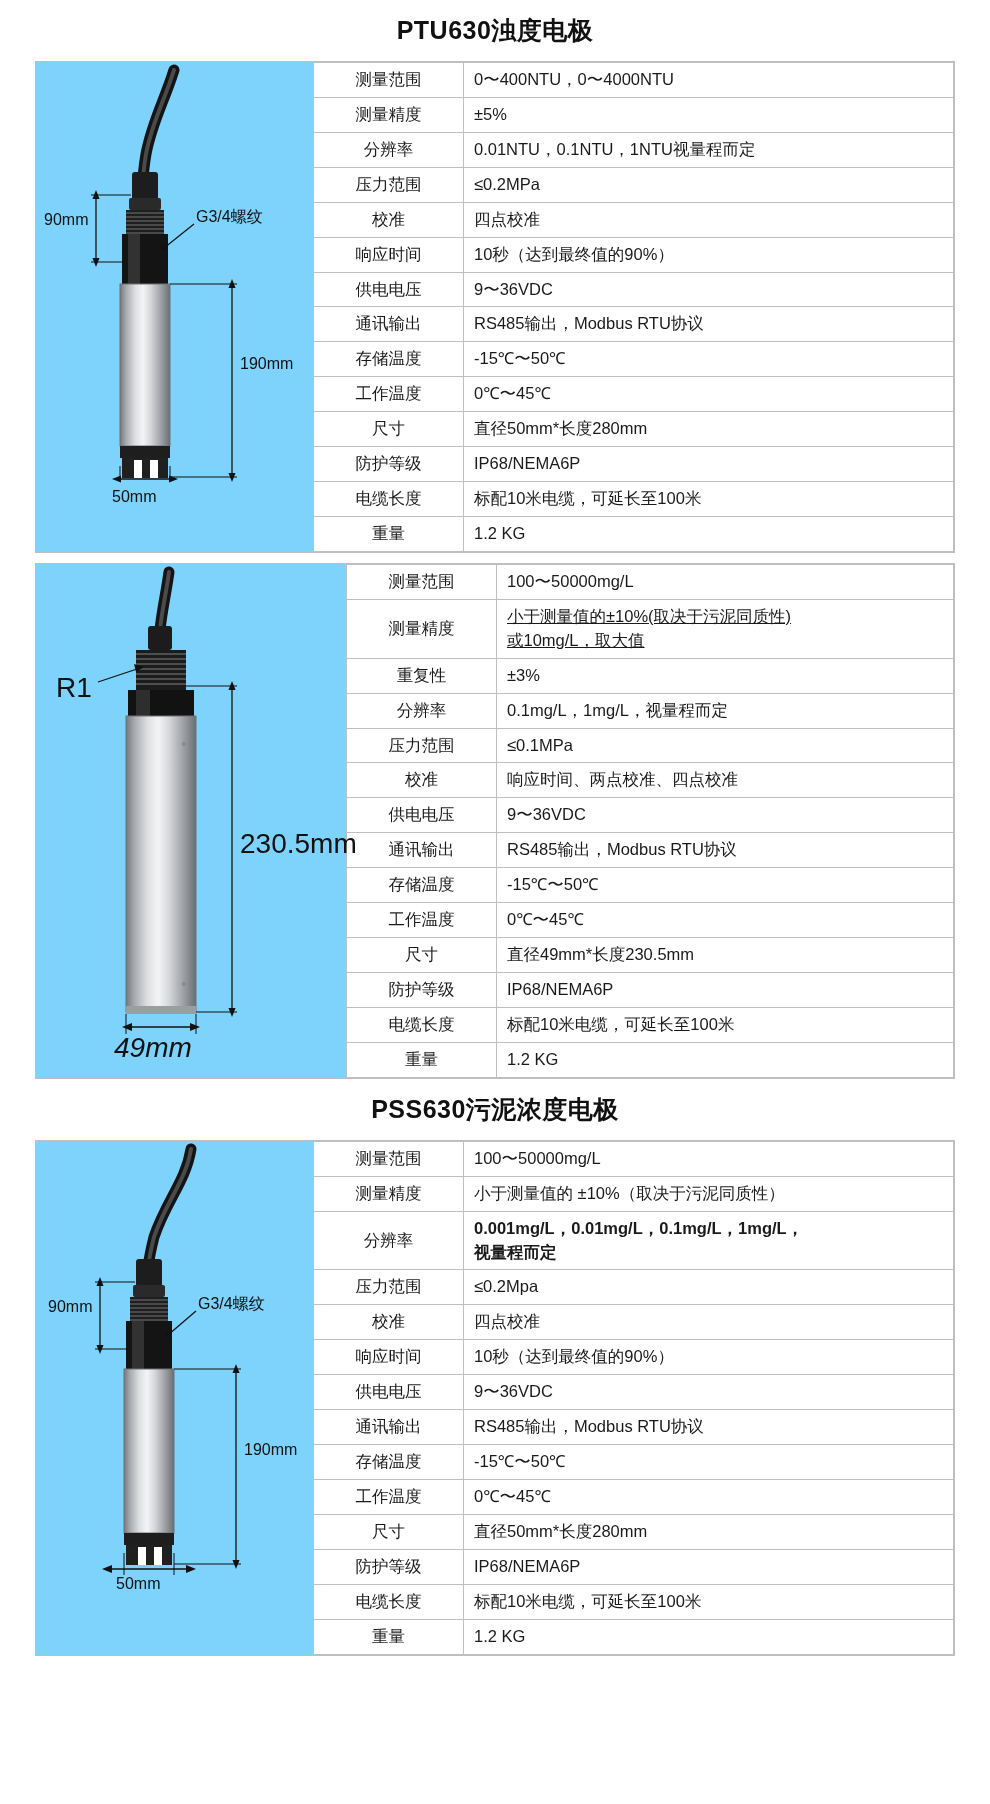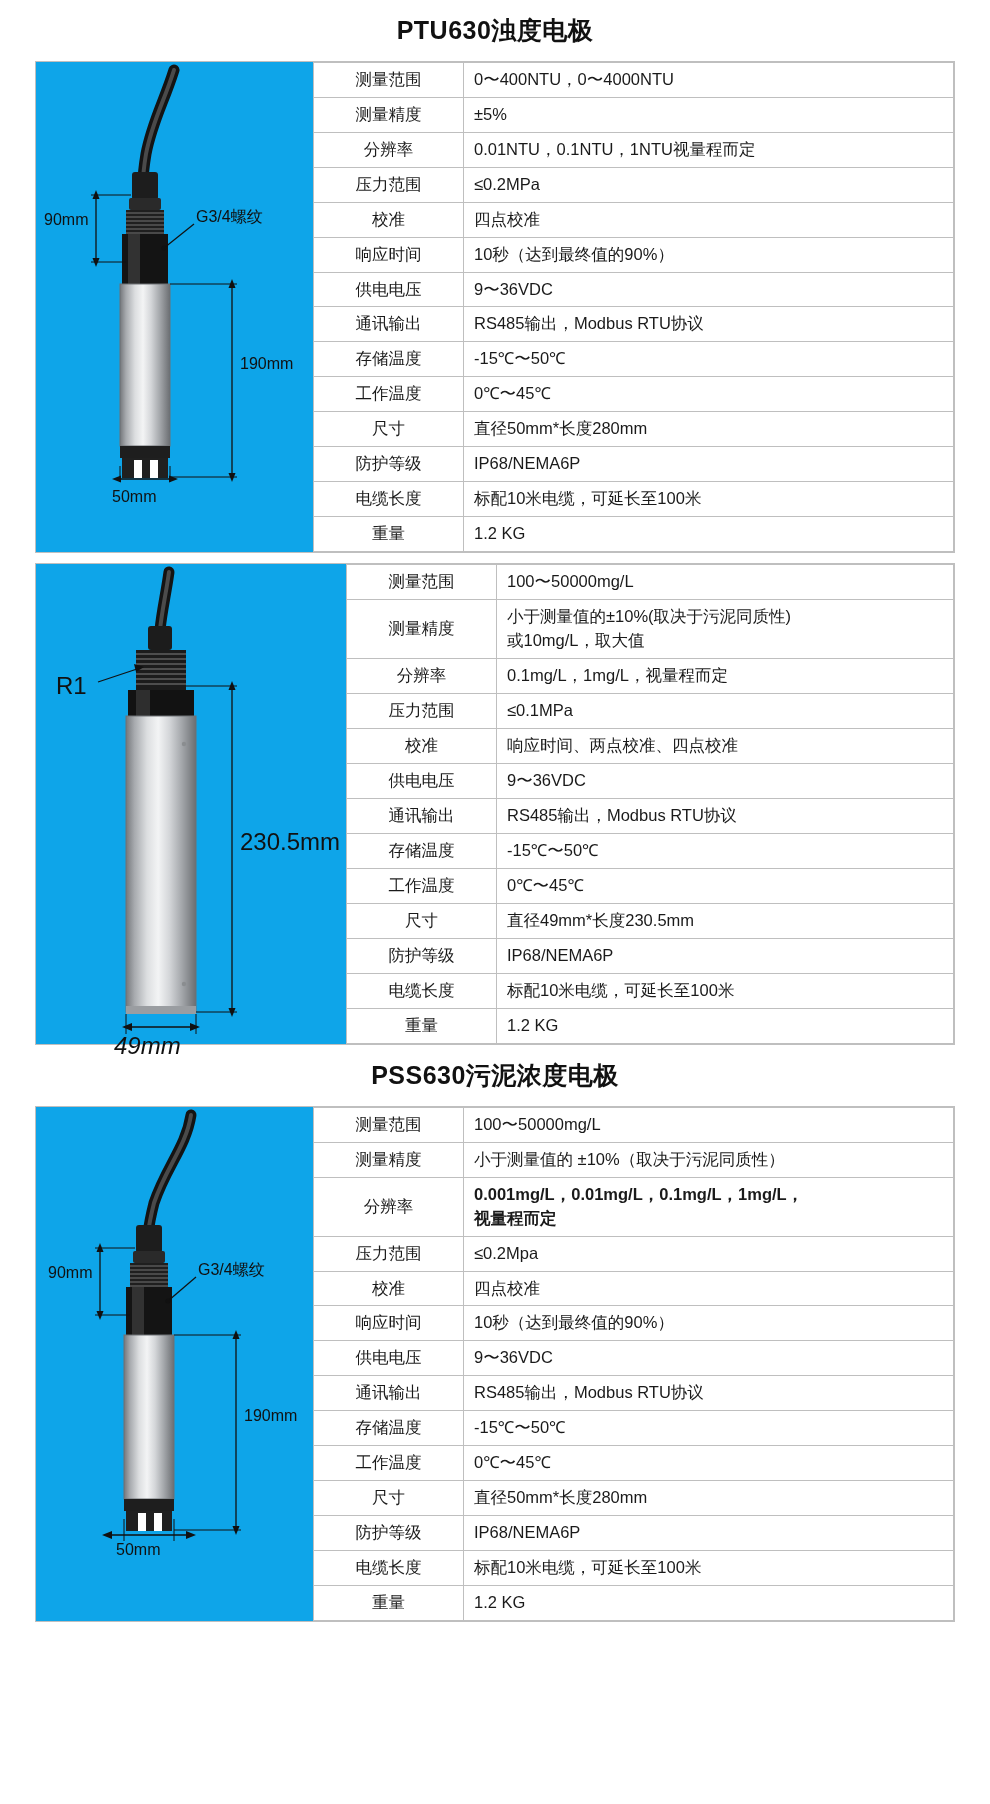--- a/index.html
+++ b/index.html
@@ -34,21 +34,21 @@
     display: flex;
     flex-direction: row;
     align-items: stretch;
     border: 1px solid #bfbfbf;
     margin: 0 35px;
     background: #fff;
   }
   .fig {
     position: relative;
     flex: 0 0 auto;
-    background: #0ea5e9;
+    background: #7dd3fc;
   }
   .spec-table {
     flex: 1 1 auto;
     border-collapse: collapse;
     table-layout: fixed;
     font-size: 16.5px;
   }
   .spec-table td {
     border: 1px solid #bfbfbf;
     padding: 5px 10px;
@@ -62,21 +62,21 @@
   }
   .spec-table td.v {
     text-align: left;
   }
   .lbl {
     position: absolute;
     font-size: 16px;
     color: #111;
     white-space: nowrap;
   }
-  .lbl.big { font-size: 24px; text-align: right; }
+  .lbl.big { font-size: 28px; text-align: right; }
   svg { display: block; }
 </style>
 </head>
 <body>
 
 <div class="page">
 
   <div class="section">
     <div class="section-title">PTU630浊度电极</div>
     <div class="section-body">
@@ -280,22 +280,26 @@
       </div>
 
       <table class="spec-table">
         <tbody>
           <tr>
               <td class="k">测量范围</td>
               <td class="v">100〜50000mg/L</td>
             </tr>
           <tr>
               <td class="k">测量精度</td>
-              <td class="v" style="white-space:pre-line;">小于测量值的±10%(取决于污泥同质性)
+              <td class="v" style="white-space:pre-line;text-decoration:underline;">小于测量值的±10%(取决于污泥同质性)
 或10mg/L，取大值</td>
+            </tr>
+          <tr>
+              <td class="k">重复性</td>
+              <td class="v">±3%</td>
             </tr>
           <tr>
               <td class="k">分辨率</td>
               <td class="v">0.1mg/L，1mg/L，视量程而定</td>
             </tr>
           <tr>
               <td class="k">压力范围</td>
               <td class="v">≤0.1MPa</td>
             </tr>
           <tr>

